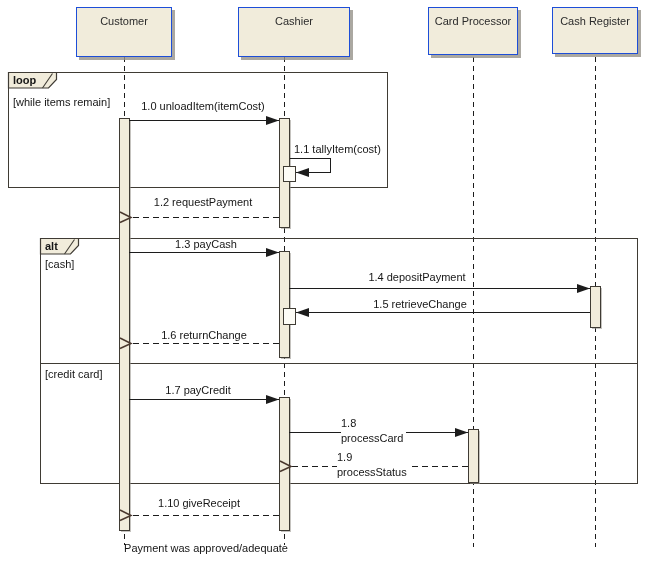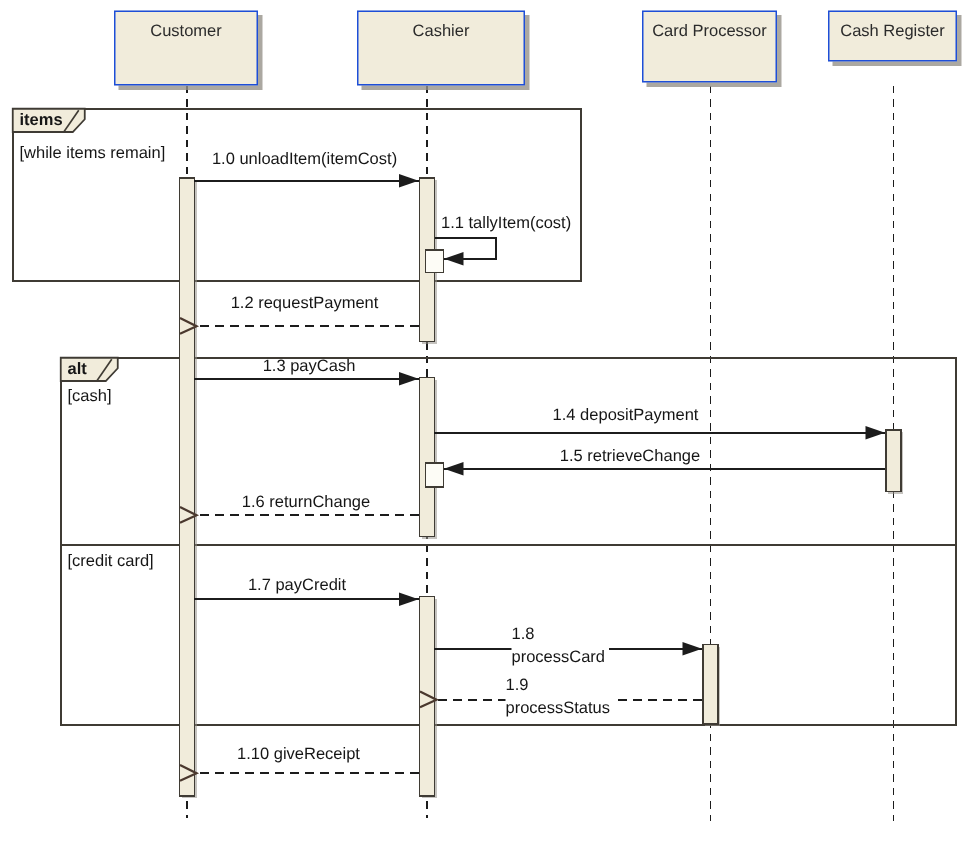--- a/index.html
+++ b/index.html
@@ -96,24 +96,24 @@
       <line x1="468" y1="466.5" x2="291" y2="466.5" stroke="#1c1c1c" stroke-width="1.1" shape-rendering="crispEdges" stroke-dasharray="6,4"></line>
       <polyline points="280,461 291,466.5 280,471.5" fill="none" stroke="#4a382e" stroke-width="1.5"></polyline>
       <line x1="279" y1="515.5" x2="131" y2="515.5" stroke="#1c1c1c" stroke-width="1.1" shape-rendering="crispEdges" stroke-dasharray="6,4"></line>
       <polyline points="120,510 131,515.5 120,520.5" fill="none" stroke="#4a382e" stroke-width="1.5"></polyline>
     </svg>
 
   <div id="head-boxes">
       <div class="head-box" style="left: 76px; top: 7px; width: 96px; height: 50px;"><span>Customer</span></div>
       <div class="head-box" style="left: 238px; top: 7px; width: 112px; height: 50px;"><span>Cashier</span></div>
       <div class="head-box" style="left: 428px; top: 7px; width: 90px; height: 48px;"><span>Card Processor</span></div>
-      <div class="head-box" style="left: 552px; top: 7px; width: 86px; height: 34px;"><span>Cash Register</span></div>
+      <div class="head-box" style="left: 552px; top: 7px; width: 86px; height: 47px;"><span>Cash Register</span></div>
     </div>
 
-  <div class="frame-label" style="left:13px; top:74px;">items</div>
+  <div class="frame-label" style="left:13px; top:74px;">loop</div>
   <div class="guard" style="left:13px; top:96px;">[while items remain]</div>
 
   <div class="frame-label" style="left:45px; top:240px;">alt</div>
   <div class="guard" style="left:45px; top:258px;">[cash]</div>
   <div class="guard" style="left:45px; top:368px;">[credit card]</div>
 
   <div id="msg-labels">
       <div class="msg-label center" style="left: 203px; top: 100px;">
         <div>1.0 unloadItem(itemCost)</div>
       </div>
@@ -144,13 +144,14 @@
       </div>
       <div class="msg-label bg" style="left: 337px; top: 449px;">
         <div>1.9</div>
         <div>processStatus</div>
       </div>
       <div class="msg-label center" style="left: 199px; top: 497px;">
         <div>1.10 giveReceipt</div>
       </div>
     </div>
 
+  <div class="note-text" style="left:206px; top:542px;">Payment was approved/adequate</div>
 </div>
 
 </body></html>

